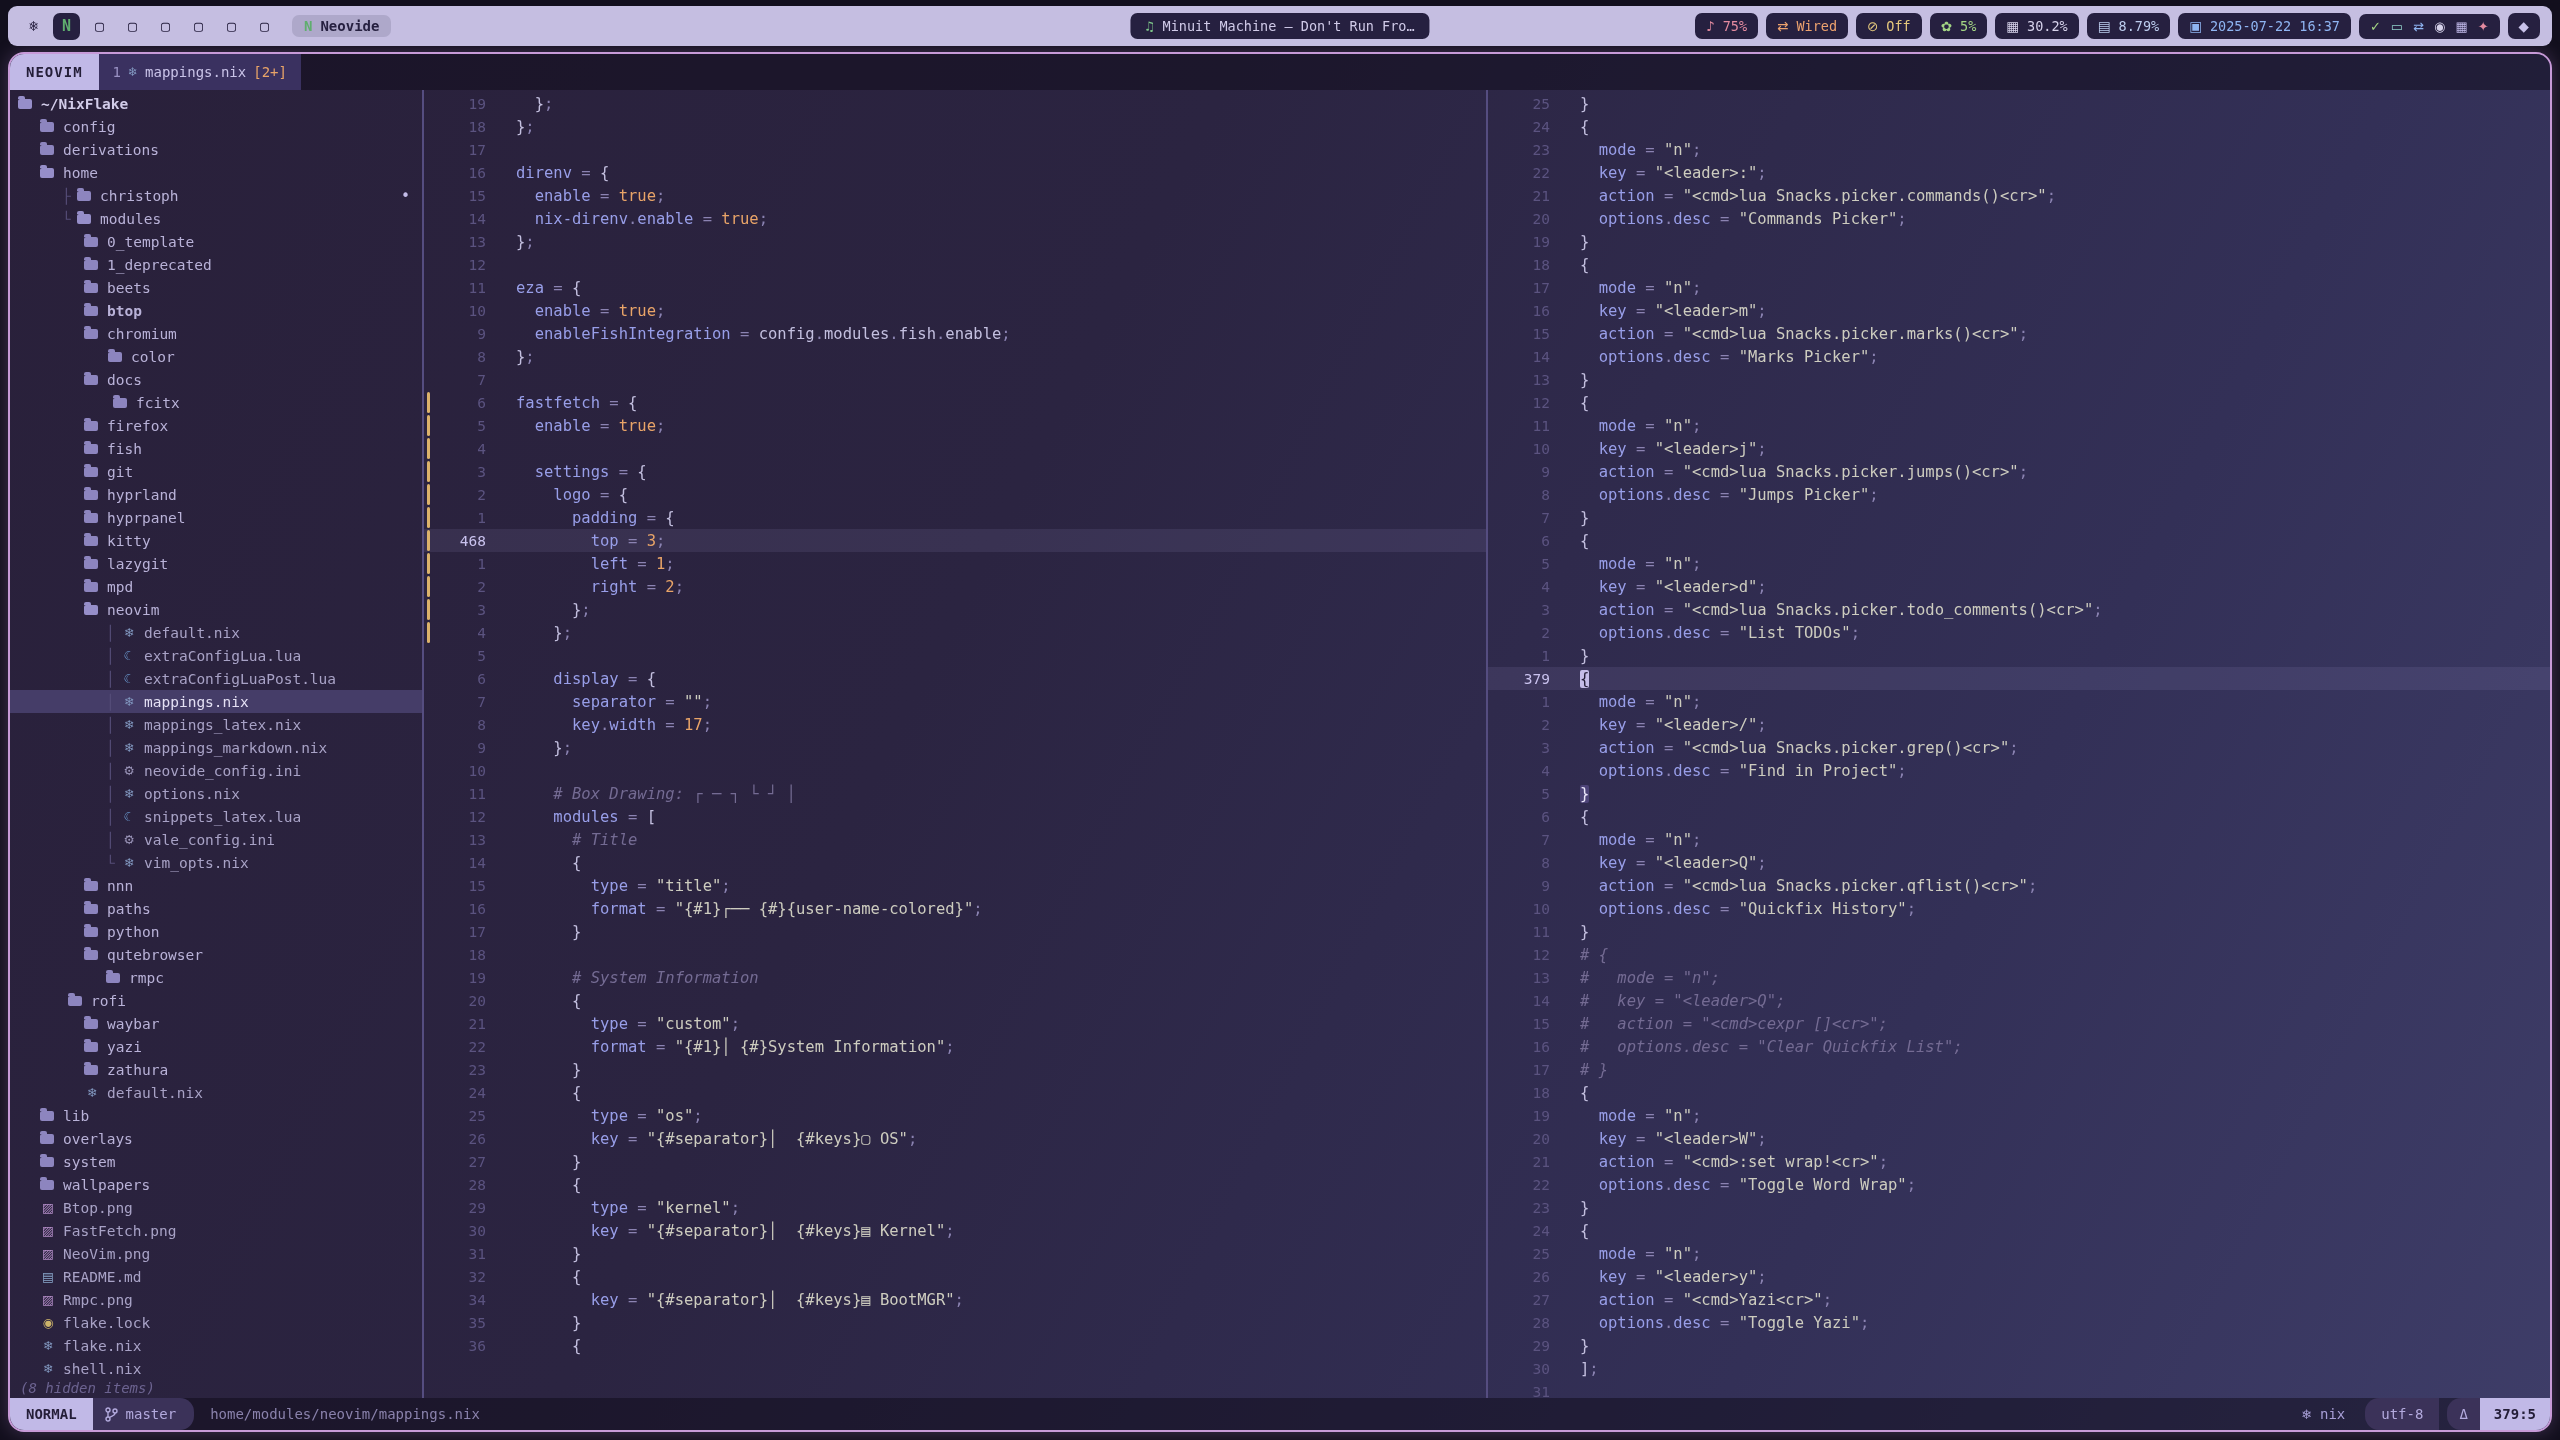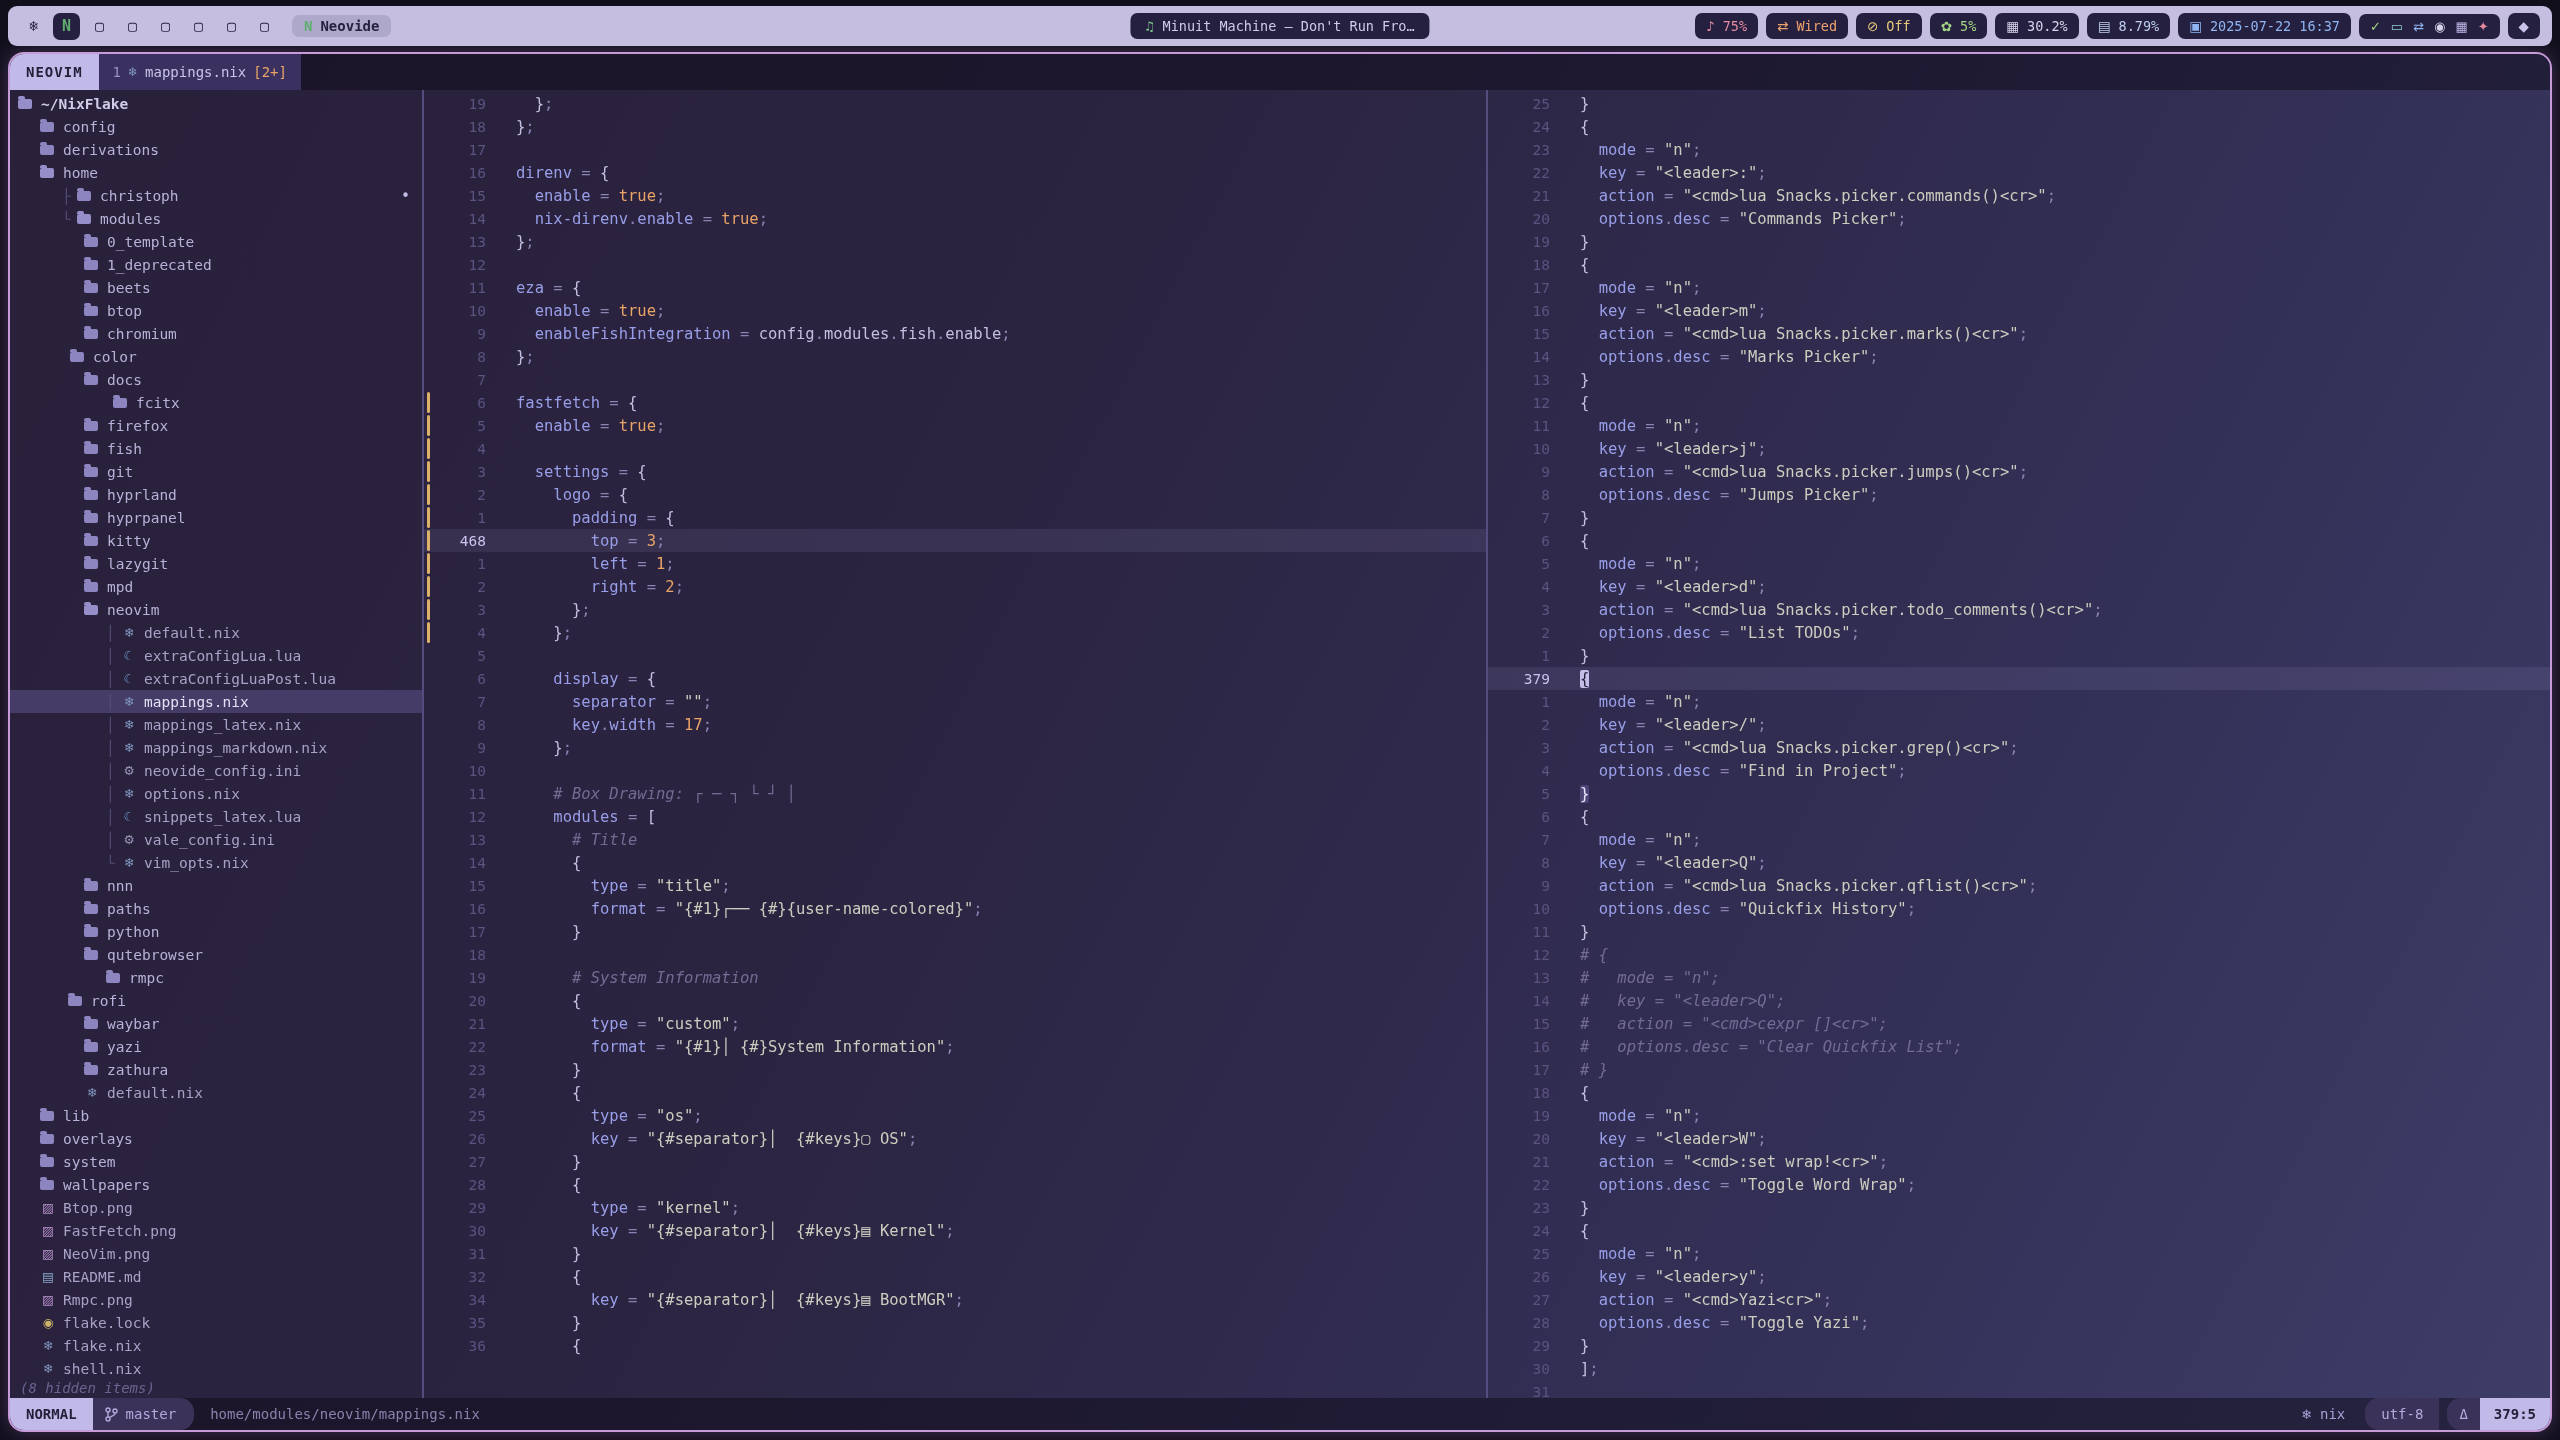--- a/index.html
+++ b/index.html
@@ -172,23 +172,23 @@
 
     <div class="tree-row root" style="padding-left: 8px;"><div class="folder-icon" style="background: rgb(150, 142, 201);"></div><span class="tree-label folder">~/NixFlake</span></div>
         <div class="tree-row" style="padding-left: 30px;"><div class="folder-icon" style="background: rgb(141, 133, 191);"></div><span class="tree-label folder">config</span></div>
         <div class="tree-row" style="padding-left: 30px;"><div class="folder-icon" style="background: rgb(141, 133, 191);"></div><span class="tree-label folder">derivations</span></div>
         <div class="tree-row" style="padding-left: 30px;"><div class="folder-icon" style="background: rgb(150, 142, 201);"></div><span class="tree-label folder">home</span></div>
         <div class="tree-row" style="padding-left: 52px;"><span class="tree-prefix">├</span><div class="folder-icon" style="background: rgb(141, 133, 191);"></div><span class="tree-label folder">christoph</span><span class="mod-dot">•</span></div>
         <div class="tree-row" style="padding-left: 52px;"><span class="tree-prefix">└</span><div class="folder-icon" style="background: rgb(150, 142, 201);"></div><span class="tree-label folder">modules</span></div>
         <div class="tree-row" style="padding-left: 74px;"><div class="folder-icon" style="background: rgb(141, 133, 191);"></div><span class="tree-label folder">0_template</span></div>
         <div class="tree-row" style="padding-left: 74px;"><div class="folder-icon" style="background: rgb(141, 133, 191);"></div><span class="tree-label folder">1_deprecated</span></div>
         <div class="tree-row" style="padding-left: 74px;"><div class="folder-icon" style="background: rgb(141, 133, 191);"></div><span class="tree-label folder">beets</span></div>
-        <div class="tree-row" style="padding-left: 74px;"><div class="folder-icon" style="background: rgb(141, 133, 191);"></div><span class="tree-label folder">btop</span></div>
+        <div class="tree-row" style="padding-left: 74px; font-weight: bold;"><div class="folder-icon" style="background: rgb(141, 133, 191);"></div><span class="tree-label folder">btop</span></div>
         <div class="tree-row" style="padding-left: 74px;"><div class="folder-icon" style="background: rgb(141, 133, 191);"></div><span class="tree-label folder">chromium</span></div>
-        <div class="tree-row" style="padding-left: 60px; text-align: right;"><div class="folder-icon" style="background: rgb(141, 133, 191);"></div><span class="tree-label folder">color</span></div>
+        <div class="tree-row" style="padding-left: 98px; text-align: right;"><div class="folder-icon" style="background: rgb(141, 133, 191);"></div><span class="tree-label folder">color</span></div>
         <div class="tree-row" style="padding-left: 74px;"><div class="folder-icon" style="background: rgb(141, 133, 191);"></div><span class="tree-label folder">docs</span></div>
         <div class="tree-row" style="padding-left: 74px; margin-left: 29px;"><div class="folder-icon" style="background: rgb(141, 133, 191);"></div><span class="tree-label folder">fcitx</span></div>
         <div class="tree-row" style="padding-left: 74px;"><div class="folder-icon" style="background: rgb(141, 133, 191);"></div><span class="tree-label folder">firefox</span></div>
         <div class="tree-row" style="padding-left: 74px;"><div class="folder-icon" style="background: rgb(141, 133, 191);"></div><span class="tree-label folder">fish</span></div>
         <div class="tree-row" style="padding-left: 74px;"><div class="folder-icon" style="background: rgb(141, 133, 191);"></div><span class="tree-label folder">git</span></div>
         <div class="tree-row" style="padding-left: 74px;"><div class="folder-icon" style="background: rgb(141, 133, 191);"></div><span class="tree-label folder">hyprland</span></div>
         <div class="tree-row" style="padding-left: 74px;"><div class="folder-icon" style="background: rgb(141, 133, 191);"></div><span class="tree-label folder">hyprpanel</span></div>
         <div class="tree-row" style="padding-left: 74px;"><div class="folder-icon" style="background: rgb(141, 133, 191);"></div><span class="tree-label folder">kitty</span></div>
         <div class="tree-row" style="padding-left: 74px;"><div class="folder-icon" style="background: rgb(141, 133, 191);"></div><span class="tree-label folder">lazygit</span></div>
         <div class="tree-row" style="padding-left: 74px;"><div class="folder-icon" style="background: rgb(141, 133, 191);"></div><span class="tree-label folder">mpd</span></div>

